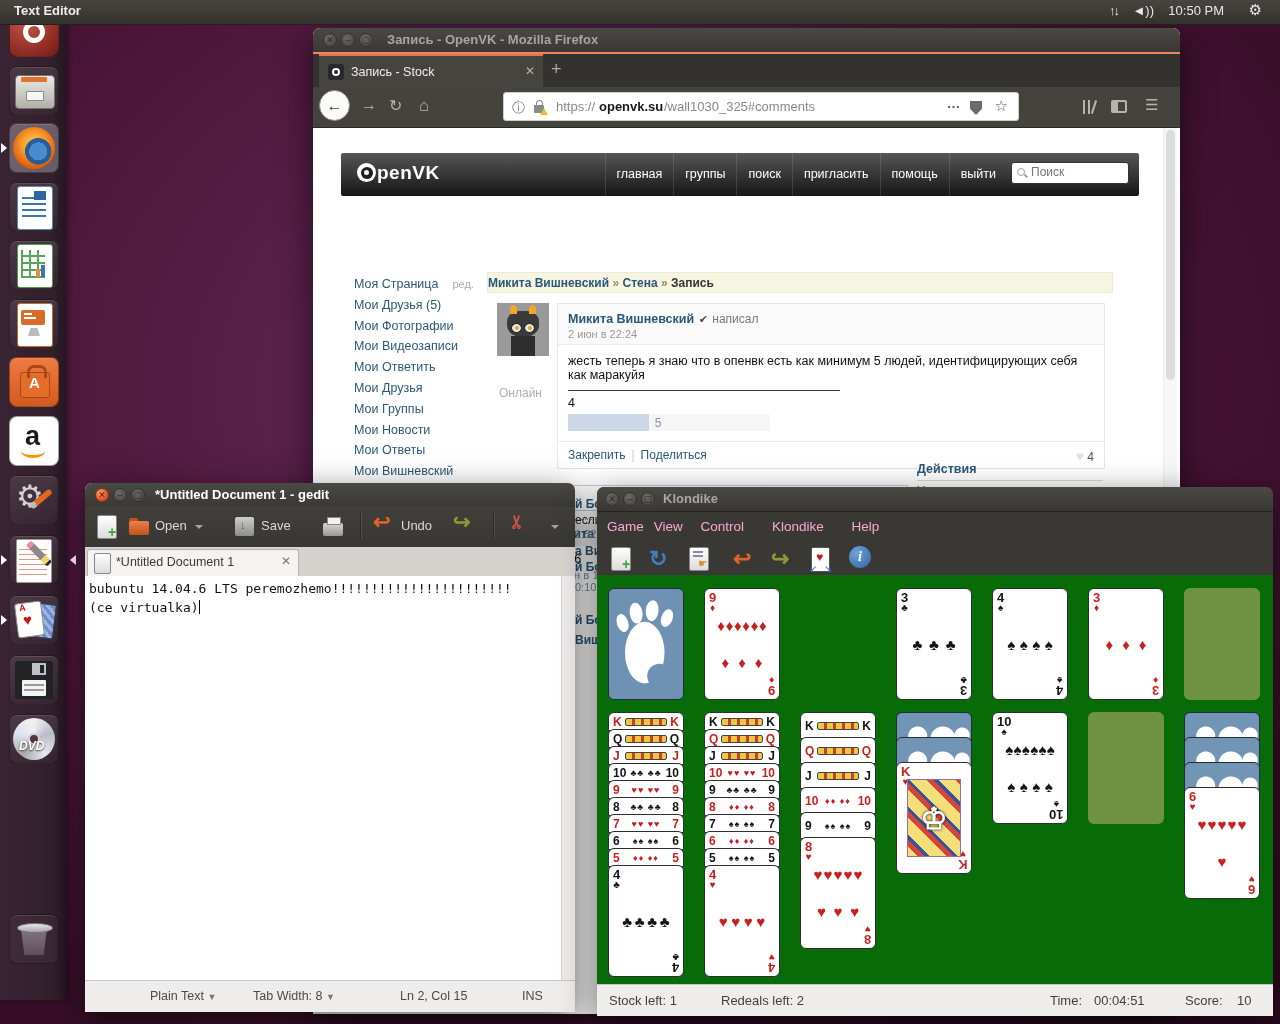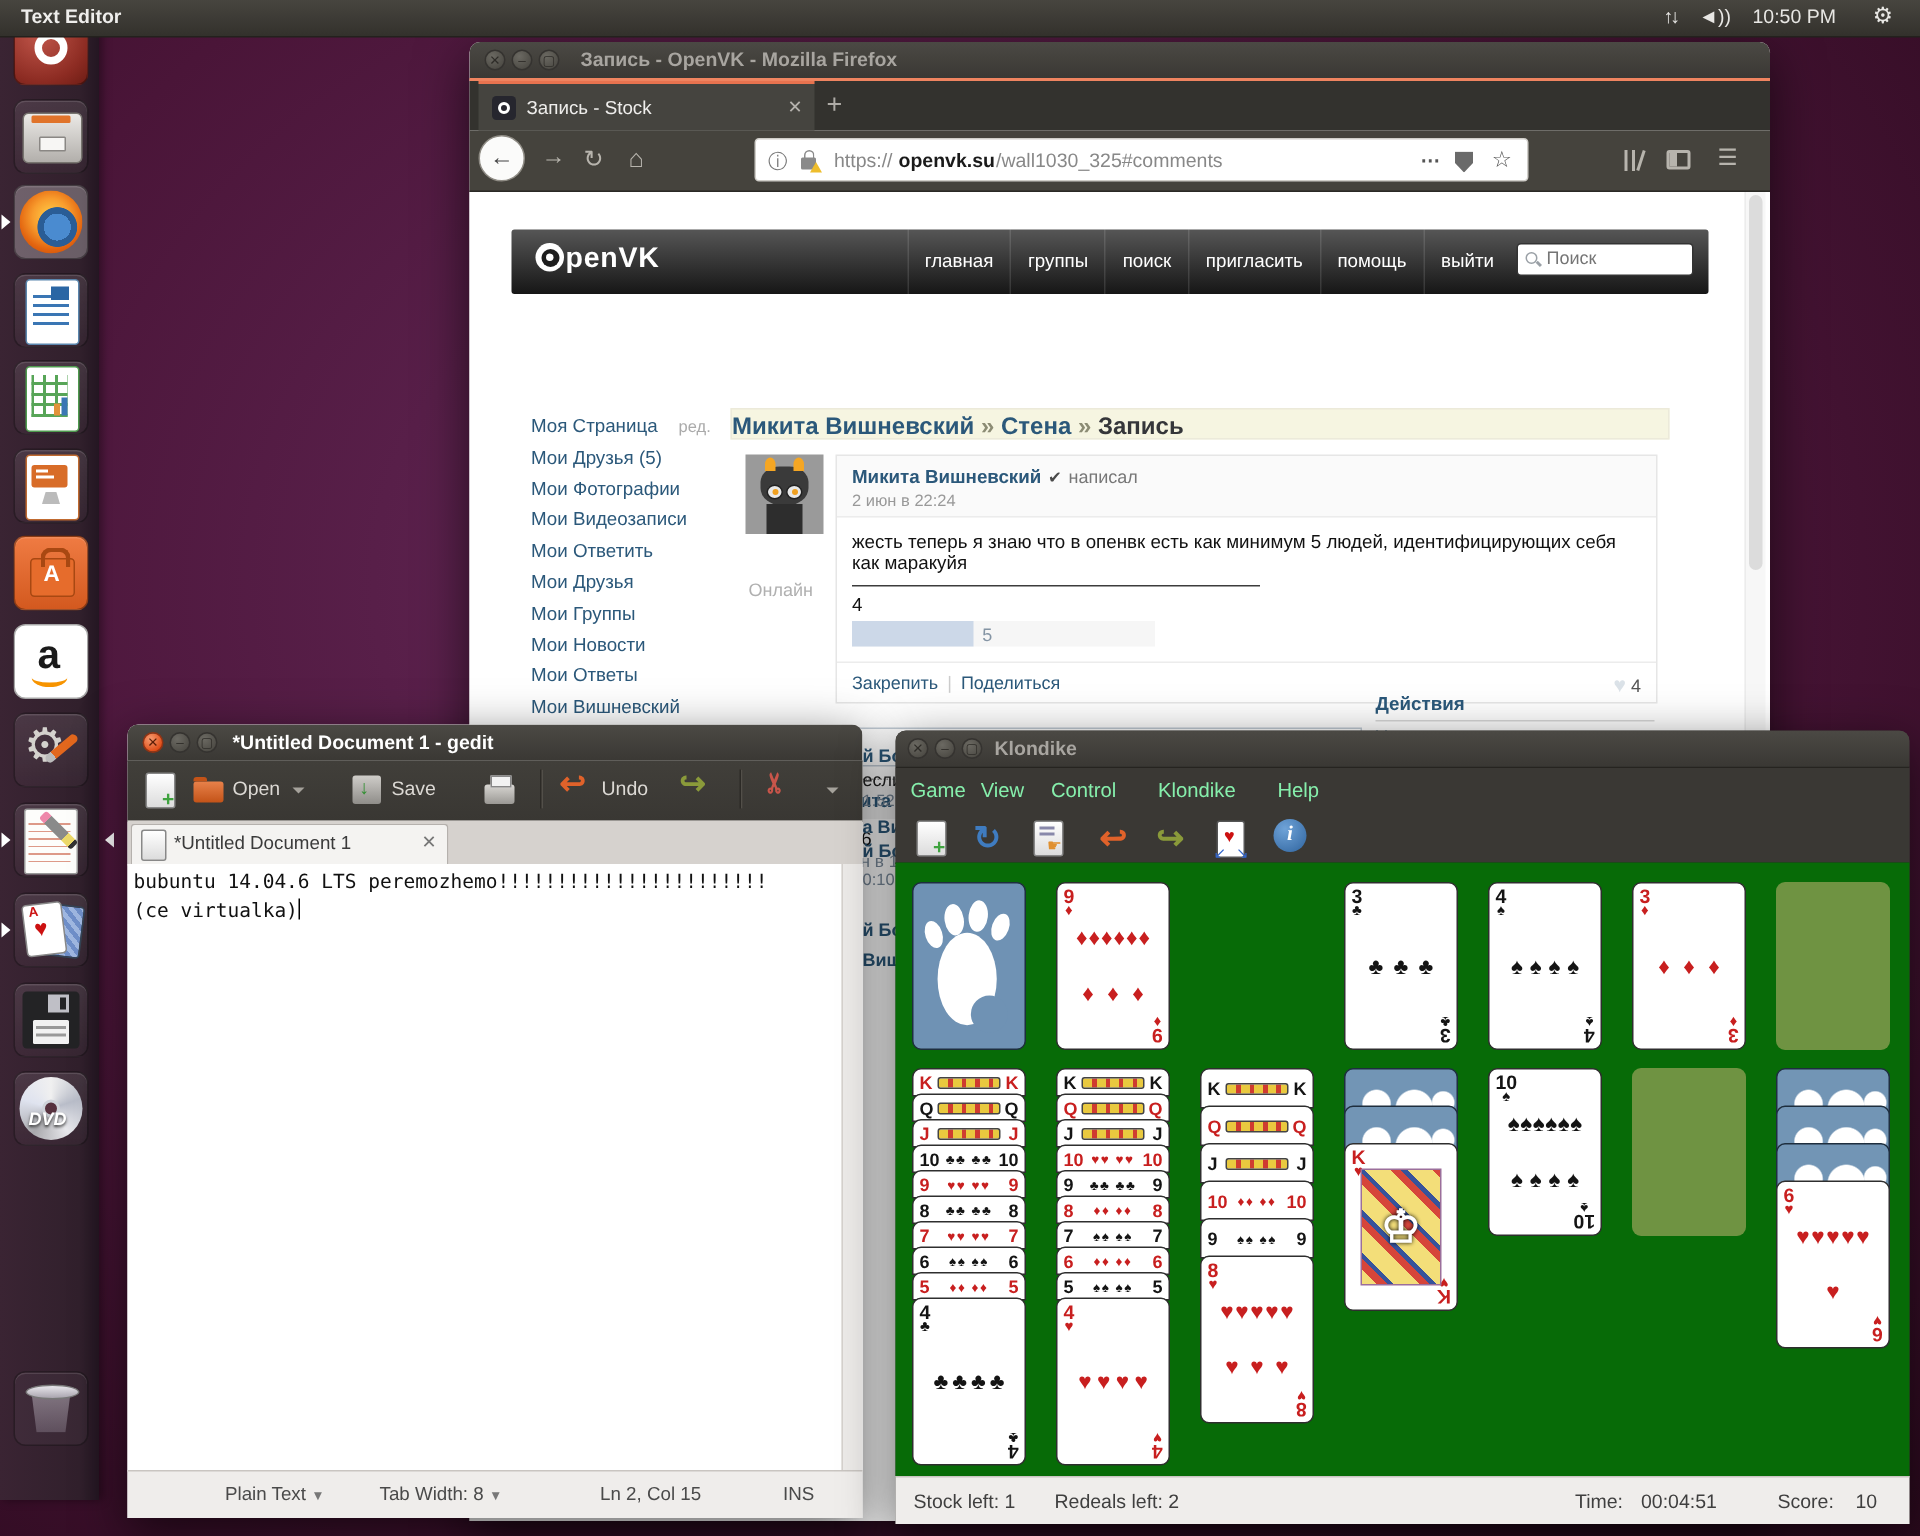--- a/index.html
+++ b/index.html
@@ -61,21 +61,21 @@
   .ovk-nav{position:absolute;right:132px;top:0;height:43px;display:flex;}
   .ovk-nav-item{color:#fff;font-size:12.5px;padding:14px 11px 0 11px;border-left:1px solid rgba(255,255,255,.12);height:29px;}
   .ovk-search{position:absolute;right:10px;top:9px;width:118px;height:22px;background:#fff;border-radius:3px;border:1px solid #333;box-sizing:border-box;}
   .mag{position:absolute;left:5px;top:5px;width:8px;height:8px;border:1.7px solid #9aa0a6;border-radius:50%;box-sizing:border-box;}
   .mag:after{content:"";position:absolute;left:6px;top:6px;width:4px;height:1.7px;background:#9aa0a6;transform:rotate(45deg);}
   .ovk-search input{position:absolute;left:17px;top:1px;width:92px;border:none;outline:none;font-size:12px;color:#555;}
   .ovk-side{position:absolute;left:41px;top:149px;width:125px;}
   .ovk-side-item{font-size:12.5px;color:#2B587A;height:20.8px;cursor:pointer;white-space:nowrap;}
   .ovk-side-item .extra{color:#aaa;font-size:11px;margin-left:14px;}
   .ovk-div{border-top:1px solid #e2e2e2;margin:7px 0 7px 0;width:125px;}
-  .crumbs{position:absolute;left:174px;top:144px;width:626px;height:21px;background:#f6f5e1;border:1px solid #eceada;box-sizing:border-box;font-size:16px;padding-top:3px;}
+  .crumbs{position:absolute;left:174px;top:144px;width:626px;height:21px;background:#f6f5e1;border:1px solid #eceada;box-sizing:border-box;font-size:12px;padding-top:3px;}
   .crumbs b{color:#2B587A;}
   .crumbs .last{color:#35363a;font-weight:bold;}
   .crumbs .sep{color:#8c8c74;font-weight:bold;}
   .blue{color:#2B587A;}
   .post-avatar{position:absolute;left:184px;top:175px;width:52px;height:53px;background:#9a9a9a;overflow:hidden;}
   .troll-head{position:absolute;left:10px;top:8px;width:32px;height:26px;background:#3a3a3a;border-radius:40% 40% 45% 45%;}
   .troll-horn{position:absolute;width:7px;height:9px;background:#f5a623;border-radius:50% 50% 0 0;top:-6px;}
   .troll-eye{position:absolute;top:12px;width:9px;height:8px;background:#e8e8e8;border-radius:50%;border:1px solid #222;}
   .troll-eye:after{content:"";position:absolute;left:2.5px;top:2px;width:4px;height:4px;background:#f0a020;border-radius:50%;}
   .troll-body{position:absolute;left:14px;top:33px;width:24px;height:20px;background:#2d2d2d;}
@@ -139,21 +139,21 @@
   #gedit .textarea{position:absolute;left:0;top:93px;right:0;bottom:31px;background:#fff;
     font-family:"DejaVu Sans Mono","Liberation Mono",monospace;font-size:13px;line-height:19px;color:#111;padding:3px 0 0 4px;box-sizing:border-box;}
   .cursor{display:inline-block;width:1px;height:14px;background:#000;vertical-align:-2px;}
   #gedit .gscroll{position:absolute;right:0;top:93px;width:13px;bottom:31px;background:#eceae8;border-left:1px solid #d5d1cd;}
   #gedit .statusbar{position:absolute;left:0;bottom:0;right:0;height:31px;background:#efedeb;border-top:1px solid #c9c5c1;font-size:12.5px;color:#4a4a4a;}
   .st{position:absolute;top:8px;white-space:nowrap;}
   .st .dn{font-size:9px;color:#777;}
   
   #klon{left:597px;top:487px;width:676px;height:529px;z-index:30;background:#3a3834;}
   #klon .menubar{position:absolute;left:0;top:25px;right:0;height:30px;background:#3a3834;}
-  .menu-item{position:absolute;top:7px;font-size:13.5px;color:#86efac;}
+  .menu-item{position:absolute;top:7px;font-size:13.5px;color:#f9a8d4;}
   #klon .ktoolbar{position:absolute;left:0;top:55px;right:0;height:33px;background:#3a3834;border-bottom:1px solid #232220;}
   #klon .felt{position:absolute;left:0;top:88px;right:0;bottom:31px;background:#076b07;}
   #klon .kstatus{position:absolute;left:0;bottom:0;right:0;height:31px;background:#efedeb;border-top:1px solid #c9c5c1;font-size:13px;color:#3f3f3f;}
   .card{position:absolute;width:76px;height:112px;background:#fff;border:1px solid #2e2e2e;border-radius:6px;box-sizing:border-box;}
   .slot{position:absolute;width:76px;height:112px;background:#6f9342;border-radius:6px;}
   .back{position:absolute;width:76px;height:112px;border:1px solid #1e2e3e;border-radius:6px;box-sizing:border-box;
     background:radial-gradient(circle at 28% 23px,#fff 0 9px,transparent 10px),radial-gradient(circle at 62% 26px,#fff 0 12px,transparent 13px),radial-gradient(circle at 88% 22px,#fff 0 7px,transparent 8px),#7295b5;}
   .strip{position:absolute;width:76px;background:#fff;border:1px solid #2e2e2e;border-radius:6px 6px 0 0;box-sizing:border-box;display:flex;justify-content:space-between;align-items:center;padding:0 4px;overflow:hidden;}
   .strip .r{font-size:12px;font-weight:bold;line-height:1;}
   .strip .mid{font-size:9px;letter-spacing:1px;white-space:nowrap;}
@@ -669,21 +669,21 @@
             <span>♥</span>
             <span>♥</span>
             <span>♥</span>
             <span>♥</span>
             <span>♥</span>
           </span>
         </div>
       </div>
     <div class="kstatus">
       <span class="st" style="left:12px">Stock left: 1</span>
-      <span class="st" style="left:106px">Redeals left: 2</span>
+      <span class="st" style="left:124px">Redeals left: 2</span>
       <span class="st" style="left:453px">Time:</span>
       <span class="st" style="left:497px">00:04:51</span>
       <span class="st" style="left:588px">Score:</span>
       <span class="st" style="left:640px">10</span>
     </div>
   </div>
 
   <div id="launcher">
     <div class="tile" style="top:7px;background:radial-gradient(circle at 35% 30%,#c2574b,#8c2b22 70%,#6e1d15)">
       <span class="c" style="left:13px;top:13px;width:22px;height:22px;border:5px solid #fff;border-radius:50%;box-sizing:border-box"></span>

